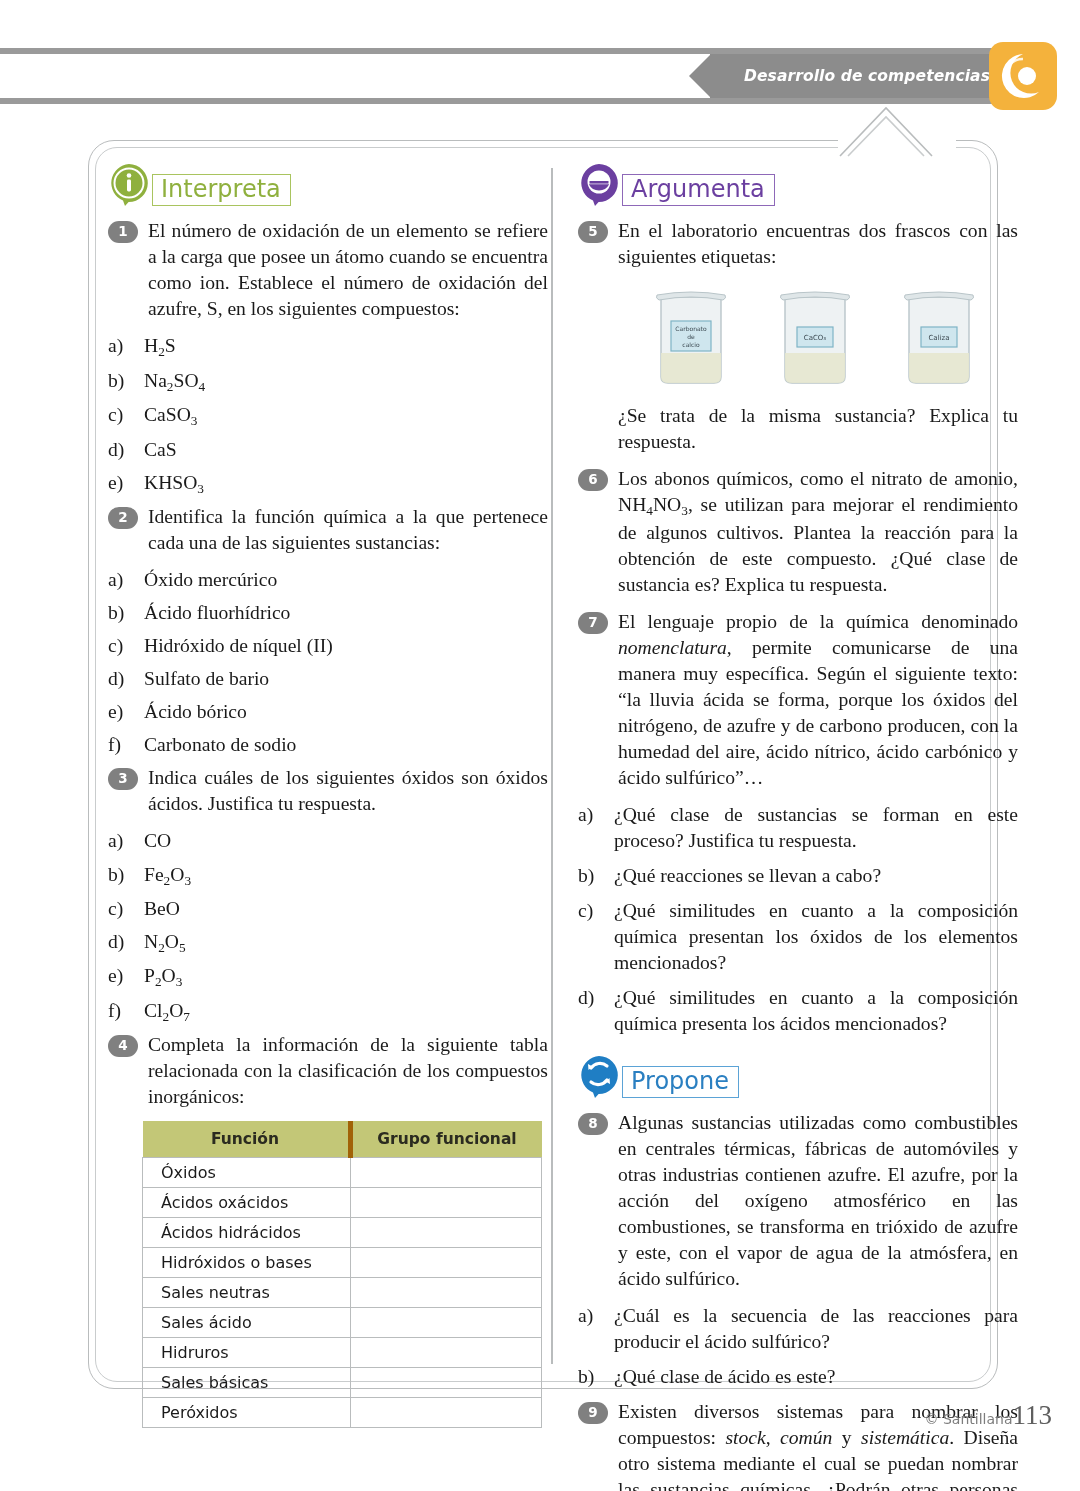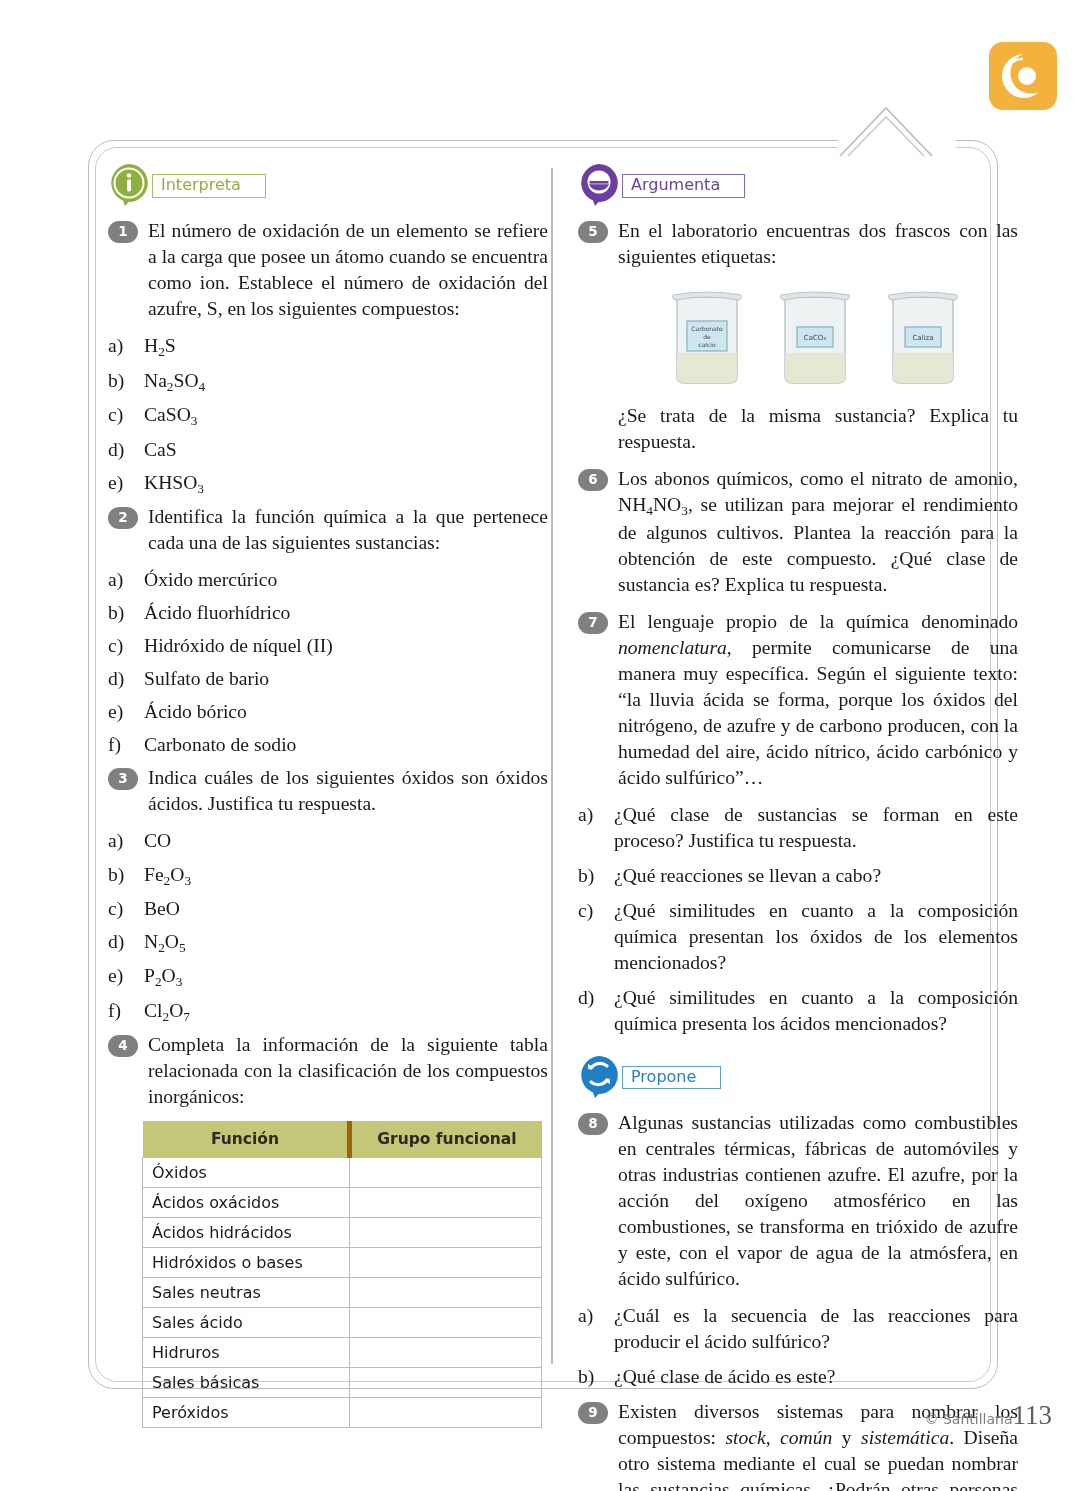--- a/index.html
+++ b/index.html
@@ -142,22 +142,22 @@
     left: 0;
     top: 0;
     width: 44px;
     height: 46px;
   }
   .head-label {
     position: absolute;
     left: 44px;
     top: 12px;
     font-family: "DejaVu Sans", sans-serif;
-    font-size: 16px;
-    padding: 2px 24px 3px 8px;
+    font-size: 24px;
+    padding: 2px 9px 3px 8px;
     line-height: 1.05;
   }
   .head-label.interpreta { color: #8fb03e; border: 1.4px solid #a9c45f; }
   .head-label.argumenta  { color: #6b3fa0; border: 1.4px solid #8e68b8; }
   .head-label.propone    { color: #2a7fc1; border: 1.4px solid #5ba3d6; }
 
   .section-head.propone-head { margin-top: 16px; }
 
   
   .item {
@@ -210,21 +210,21 @@
     margin-bottom: 11px;
     padding-left: 40px;
   }
   sub { font-size: 0.68em; vertical-align: -0.28em; }
   i, .ital { font-style: italic; }
 
   
   .beakers {
     display: flex;
     justify-content: center;
-    gap: 24px;
+    gap: 40px;
     margin: 8px 0 12px 34px;
   }
   .beaker { width: 84px; height: 110px; position: relative; }
 
   
   .table-wrap {
     margin: 10px 0 0 34px;
     width: 400px;
     position: relative;
     border-radius: 17px;
@@ -241,21 +241,21 @@
     font-weight: bold;
     font-size: 15.5px;
     padding: 9px 4px;
     text-align: center;
     border: none;
   }
   table.fn th.sep { border-left: 5px solid #a16207; }
   table.fn td {
     border: 1px solid #b9bcbd;
     height: 30px;
-    padding: 4px 9px;
+    padding: 4px 18px;
     font-size: 16px;
     color: #1a1a1a;
   }
   table.fn td.fn-name { width: 208px; }
   table.fn td.fn-group { width: 192px; }
 
   
   .footer {
     position: absolute;
     right: 28px;
@@ -272,20 +272,27 @@
     font-family: Liberation Serif, serif;
     font-size: 27px;
     color: #5f5f5f;
   }
 </style>
 </head>
 <body>
 
 <div class="page">
 
+  <div class="banner">
+    <div class="banner-rule top"></div>
+    <div class="banner-rule bottom"></div>
+    <div class="banner-tab">
+      <span>Desarrollo de competencias</span>
+    </div>
+  </div>
 
   <div class="brand-logo">
     <svg width="68" height="68" viewBox="0 0 68 68" aria-hidden="true">
       <path d="M34 12 A22 22 0 1 0 50 50 A17 17 0 1 1 34 12 Z" fill="#ffffff"></path>
       <circle cx="38" cy="34" r="9" fill="#ffffff"></circle>
       <path d="M20 24 A17 17 0 0 1 34 17" stroke="#ffffff" stroke-width="2.4" fill="none" opacity=".85"></path>
     </svg>
   </div>
 
   <div class="frame-outer"></div>

